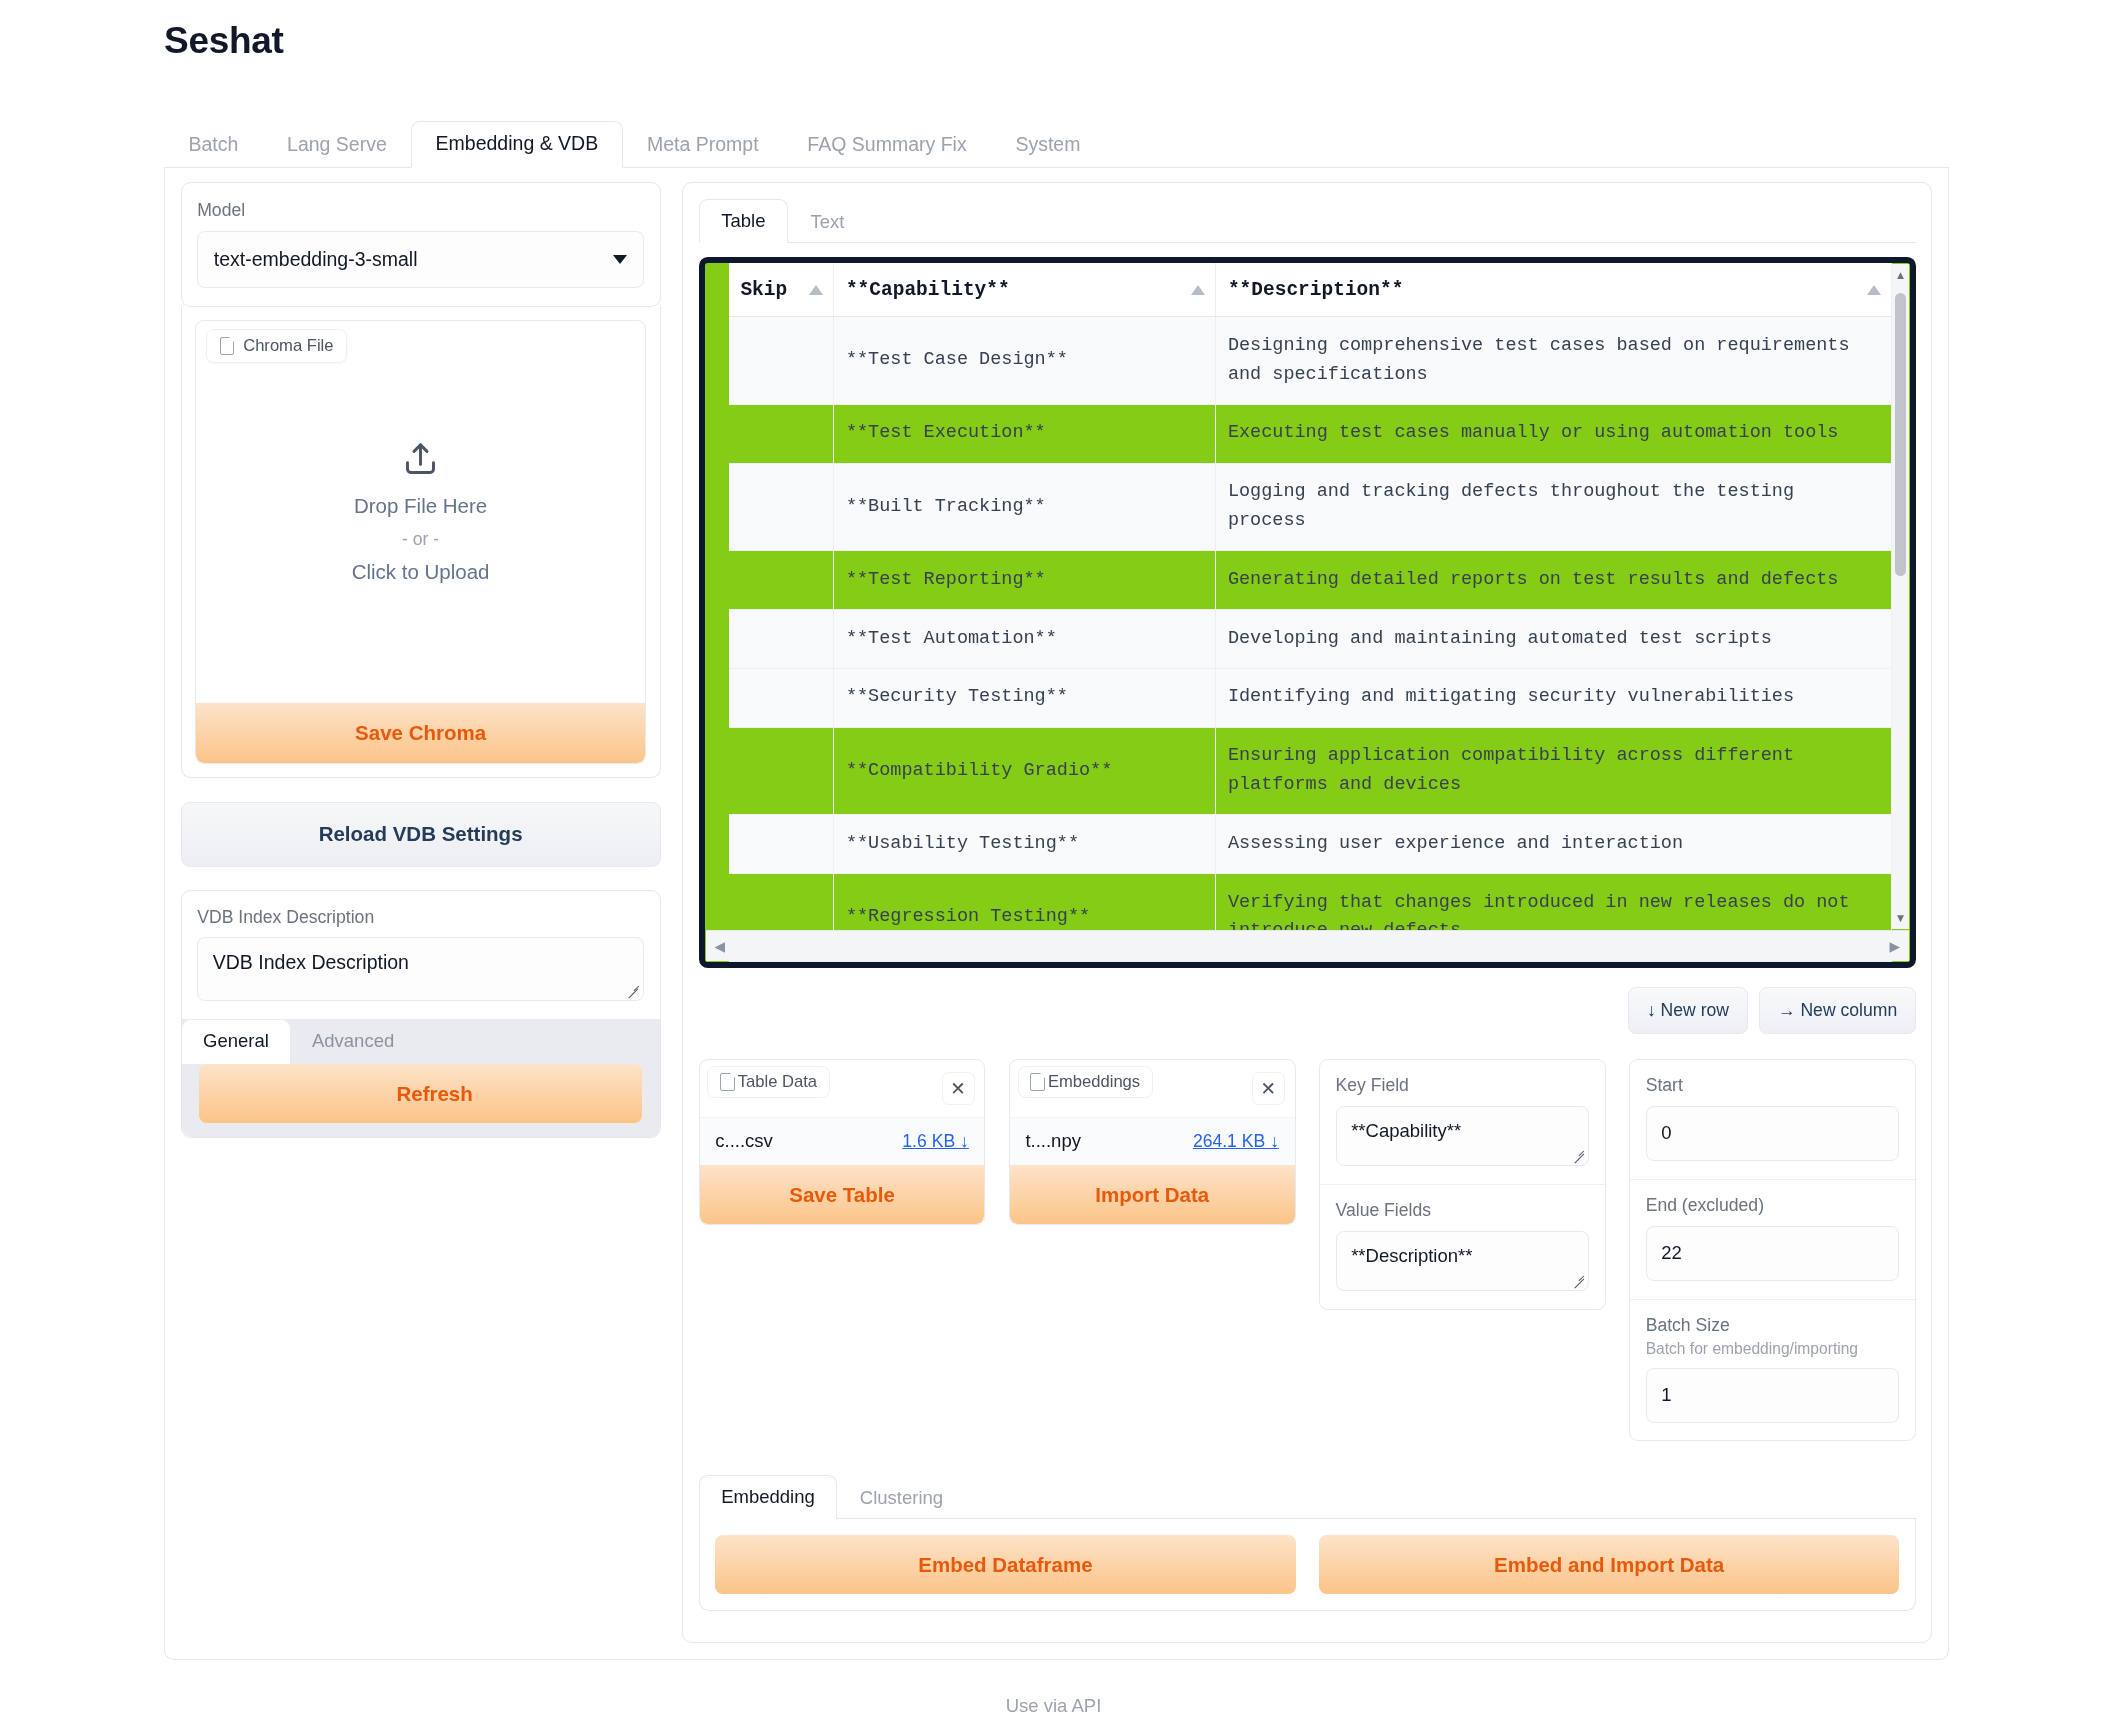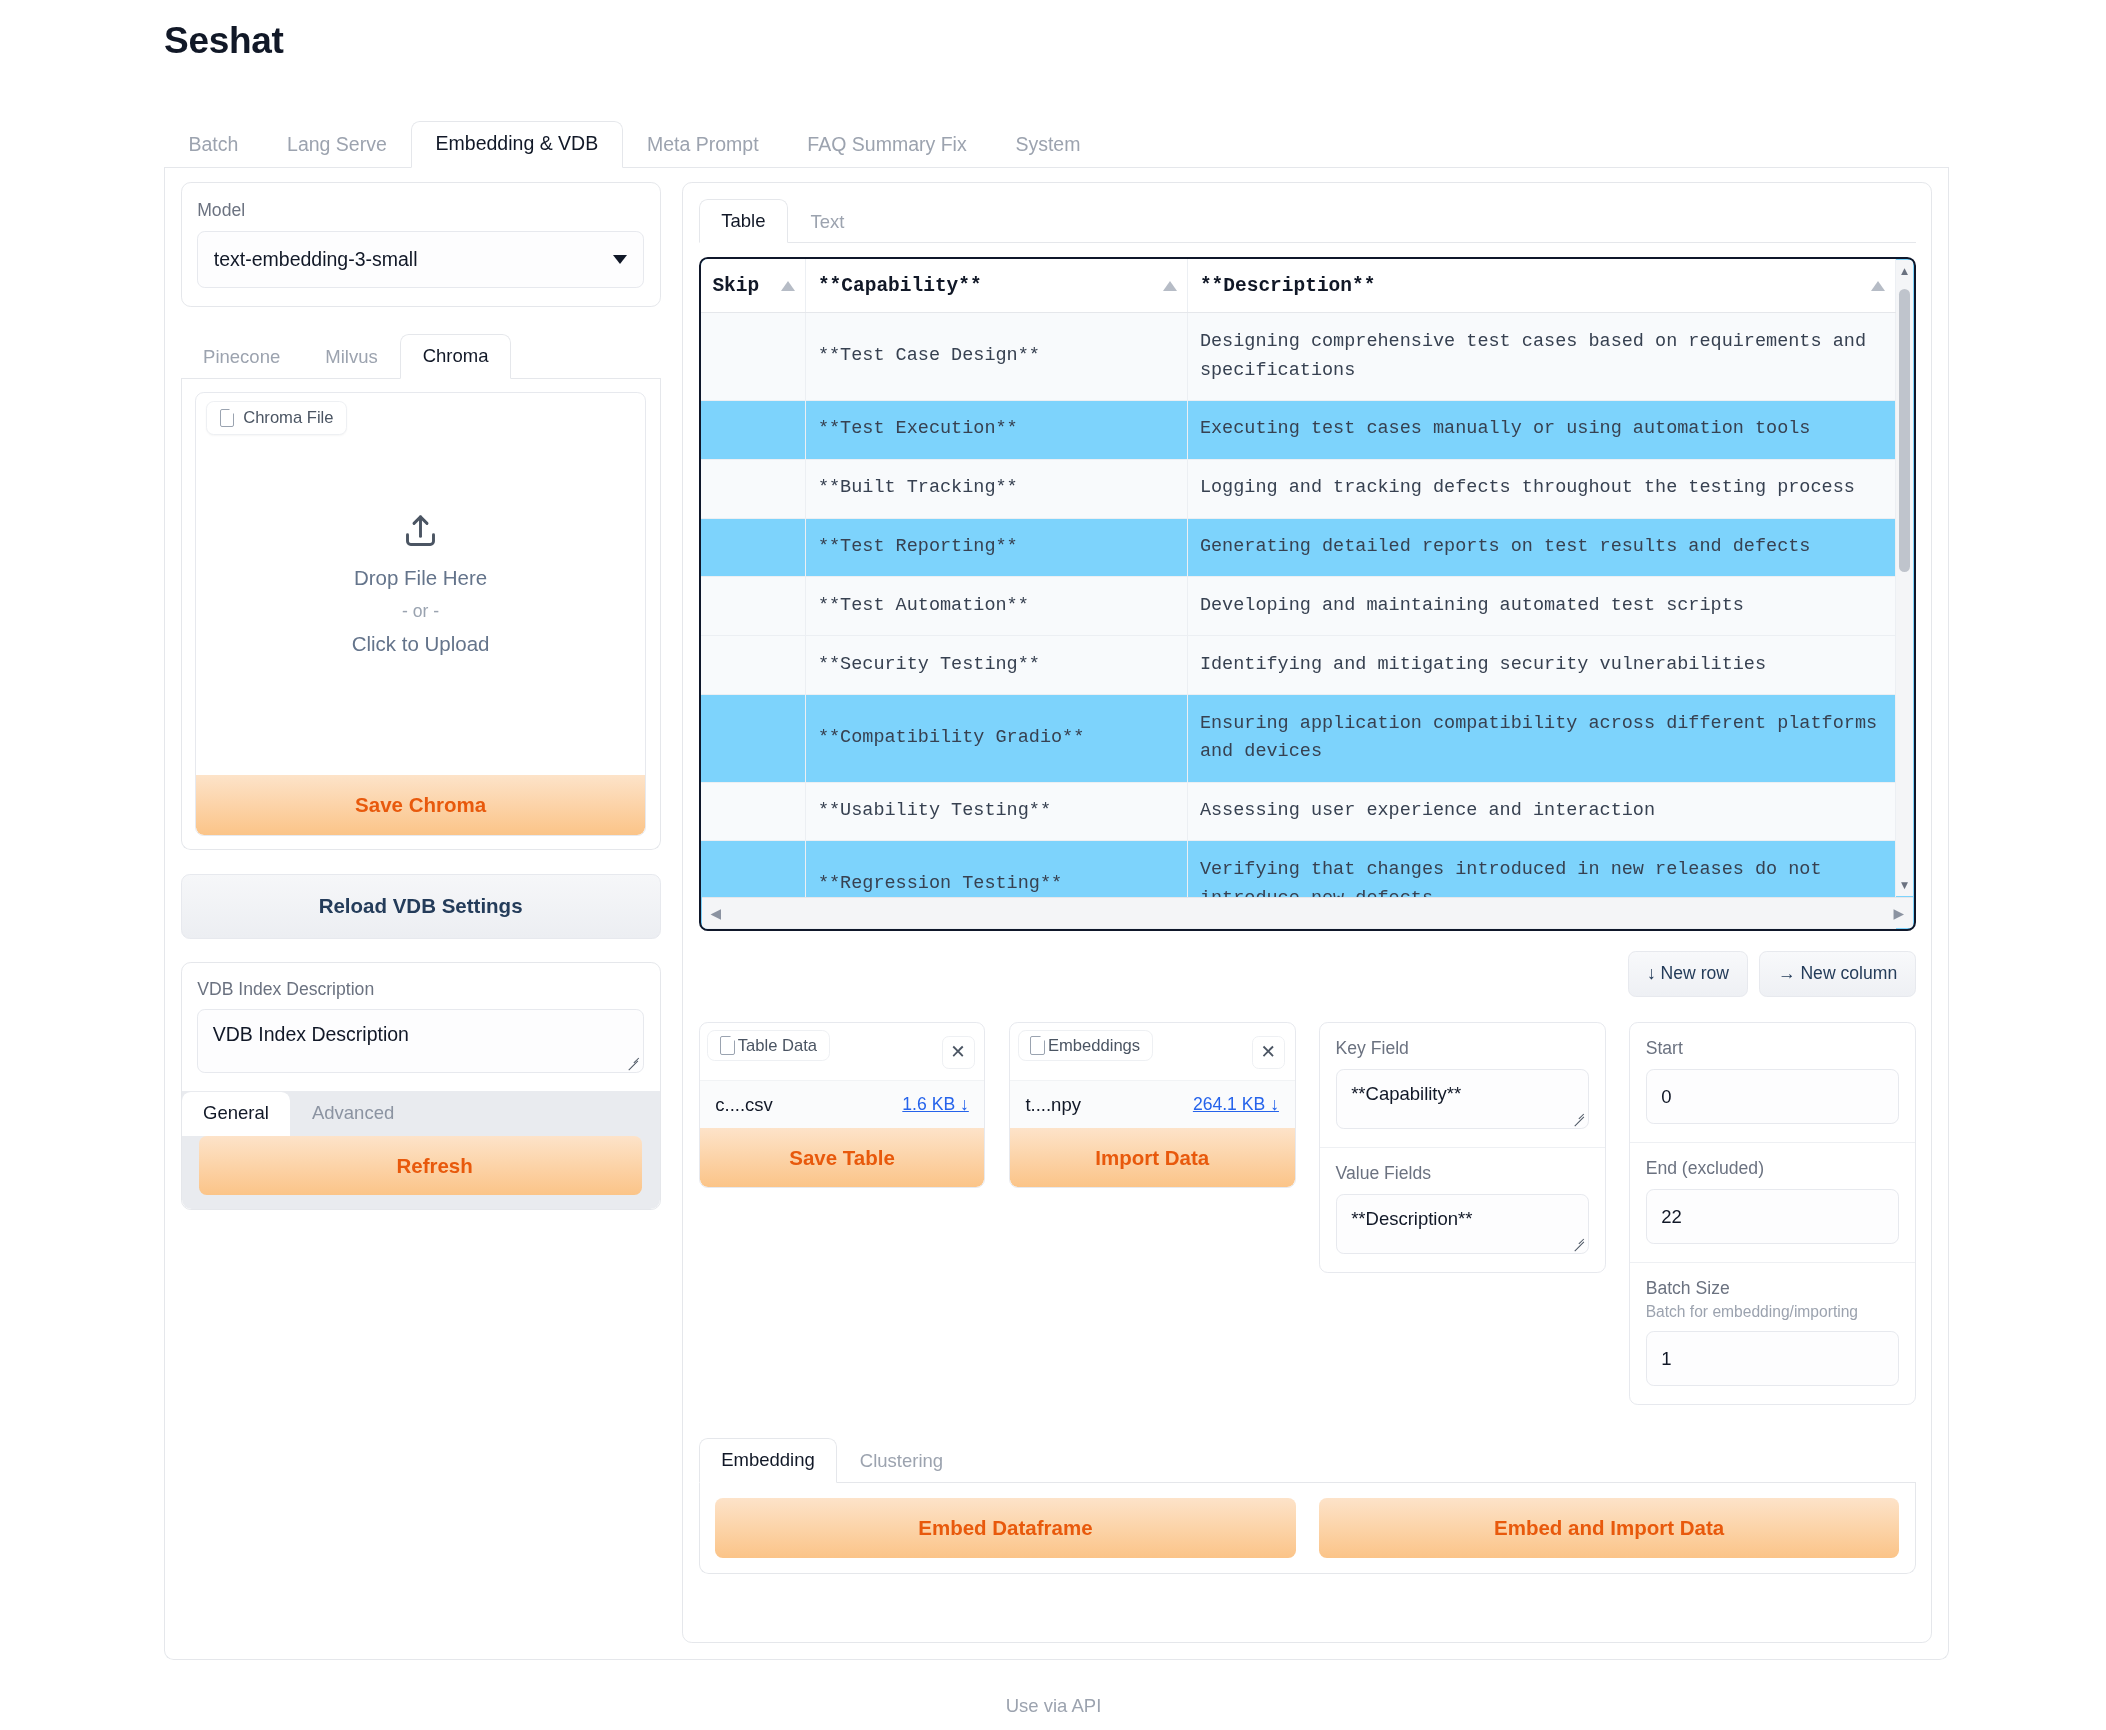--- a/index.html
+++ b/index.html
@@ -150,22 +150,22 @@
 
   .datatabs { display:flex; align-items:flex-end; height: 47px;
     border-bottom: 1px solid #e5e7eb; }
   .dtab { font-size: 18.5px; color:#9ca3af; padding: 9.8px 21.5px 10.7px 21.5px;
     border:1px solid transparent; border-bottom:none; border-radius:8.8px 8.8px 0 0;
     position:relative; top:1px; }
   .dtab.active { color:#111827; background:#fff; border-color:#e5e7eb;
     border-bottom:1px solid #fff; }
 
   .tablewrap {
-    margin-top: 13.7px; border:2px solid #0f172a; border-radius: 8.8px;
-    overflow: hidden; background:#7dd3fc; position: relative;
+    margin-top: 13.7px; border:6px solid #0f172a; border-radius: 8.8px;
+    overflow: hidden; background:#84cc16; position: relative; padding-left: 24px;
   }
   table.grid { width: calc(100% - 17.6px); border-collapse: collapse;
     font-family: "Liberation Mono", monospace; table-layout: fixed; }
   table.grid th {
     font-size: 19.5px; font-weight: 700; color:#111827; text-align: left;
     padding: 15.6px 11.7px; border-bottom: 1px solid #e5e7eb;
     border-right: 1px solid #eceff3; background:#fff;
     position: relative; vertical-align: middle;
   }
   table.grid th.c-skip { width: 105px; }
@@ -268,25 +268,20 @@
     <div class="leftcol">
 
       <div class="group">
         <span class="lbl">Model</span>
         <div class="dropdown">
           <span>text-embedding-3-small</span>
           <span class="caret"></span>
         </div>
       </div>
 
-      <div class="provtabs">
-        <div class="ptab">Pinecone</div>
-        <div class="ptab">Milvus</div>
-        <div class="ptab active">Chroma</div>
-      </div>
 
       <div class="provpanel">
         <div class="filebox">
           <div class="filehdr">
             <span class="fileicon"></span>
             <span>Chroma File</span>
           </div>
           <div class="dropzone">
             <span class="upicon">
               <svg width="39" height="39" viewBox="0 0 24 24" fill="none" stroke="#4b5563" stroke-width="1.8" stroke-linecap="round" stroke-linejoin="round">

